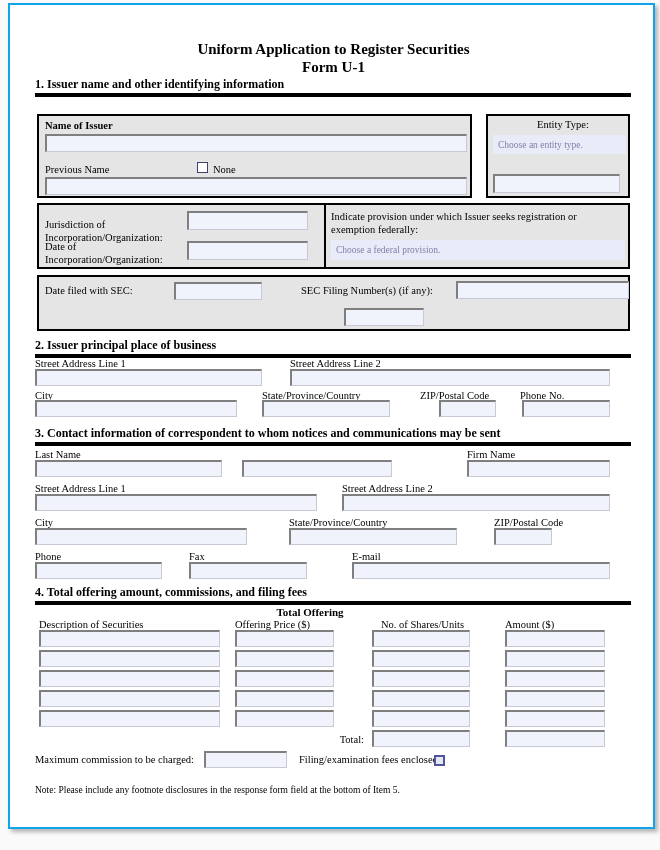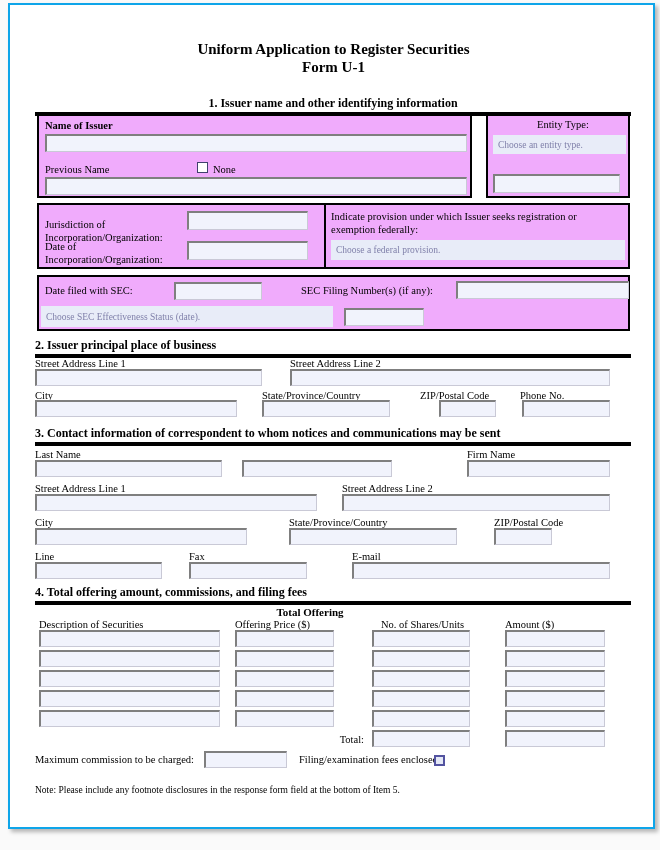--- a/index.html
+++ b/index.html
@@ -10,21 +10,21 @@
   }
   .abs { position:absolute; }
   .title { width:647px; text-align:center; font-weight:bold; font-size:15px; line-height:18px; color:#000; }
   .sechead {
     position:absolute; width:596px; font-weight:bold; font-size:12px; line-height:14px;
     border-bottom:4px solid #000; padding-bottom:2px; color:#000;
   }
   .lbl { position:absolute; font-size:10.5px; line-height:12px; color:#000; white-space:nowrap; }
   .lblw { position:absolute; font-size:10.5px; line-height:13px; color:#000; }
   .b { font-weight:bold; }
-  .box { position:absolute; border:2px solid #000; background:#f0abfc; }
+  .box { position:absolute; border:2px solid #000; background:#e5e5e5; }
   .fld {
     position:absolute; display:block; background:#f1f3fc;
     border:1px solid #c9c9d6; border-top:2px solid #7f7f7f; border-left:2px solid #7f7f7f;
     font-family:"Liberation Serif", serif; font-size:10.5px; color:#000; padding:0 3px;
   }
   .combo {
     position:absolute; background:#e8ecf8; color:#8080aa; font-size:9.5px;
     display:flex; align-items:center; padding-left:5px; cursor:default;
   }
   .chk { position:absolute; background:#ffffff; border:1px solid #40406e; }
@@ -34,21 +34,21 @@
   .divider { position:absolute; top:0; bottom:0; width:2px; background:#000; }
 </style>
 </head>
 <body>
 
 <div class="page">
 
   <div class="abs title" style="top:35px;">Uniform Application to Register Securities</div>
   <div class="abs title" style="top:53px;">Form U-1</div>
 
-  <div class="sechead" style="left:25px; top:91px;text-align:center;">1. Issuer name and other identifying information</div>
+  <div class="sechead" style="left:25px; top:72px;">1. Issuer name and other identifying information</div>
 
   <div class="box" style="left:27px; top:109px; width:435px; height:84px;">
     <div class="lbl b" style="left:6px; top:4px;">Name of Issuer</div>
     <input class="fld" style="left: 6px; top: 18px; width: 422px; height: 18px;">
     <div class="lbl" style="left:6px; top:48px;">Previous Name</div>
     <div class="chk" style="left:158px; top:46px; width:11px; height:11px;"></div>
     <div class="lbl" style="left:174px; top:48px;">None</div>
     <input class="fld" style="left: 6px; top: 61px; width: 422px; height: 18px;">
   </div>
 
@@ -66,21 +66,20 @@
     <input class="fld" style="left: 148px; top: 36px; width: 121px; height: 19px;">
     <div class="lblw" style="left:292px; top:5px; width:290px;">Indicate provision under which Issuer seeks registration or exemption federally:</div>
     <div class="combo" style="left:292px; top:35px; width:294px; height:20px;">Choose a federal provision.</div>
   </div>
 
   <div class="box" style="left:27px; top:270px; width:593px; height:56px;">
     <div class="lbl" style="left:6px; top:8px;">Date filed with SEC:</div>
     <input class="fld" style="left: 135px; top: 5px; width: 88px; height: 18px;">
     <div class="lbl" style="left:262px; top:8px;">SEC Filing Number(s) (if any):</div>
     <input class="fld" style="left: 417px; top: 4px; width: 173px; height: 18px;">
-    <div class="combo" style="left:2px; top:29px; width:292px; height:21px;">Choose SEC Effectiveness Status (date).</div>
     <input class="fld" style="left: 305px; top: 31px; width: 80px; height: 18px;">
   </div>
 
   <div class="sechead" style="left:25px; top:333px;">2. Issuer principal place of business</div>
 
   <div class="lbl" style="left:25px; top:353px;">Street Address Line 1</div>
   <input class="fld abs" style="left: 25px; top: 364px; width: 227px; height: 17px;">
   <div class="lbl" style="left:280px; top:353px;">Street Address Line 2</div>
   <input class="fld abs" style="left: 280px; top: 364px; width: 320px; height: 17px;">
 
@@ -107,21 +106,21 @@
   <div class="lbl" style="left:332px; top:478px;">Street Address Line 2</div>
   <input class="fld abs" style="left: 332px; top: 489px; width: 268px; height: 17px;">
 
   <div class="lbl" style="left:25px; top:512px;">City</div>
   <input class="fld abs" style="left: 25px; top: 523px; width: 212px; height: 17px;">
   <div class="lbl" style="left:279px; top:512px;">State/Province/Country</div>
   <input class="fld abs" style="left: 279px; top: 523px; width: 168px; height: 17px;">
   <div class="lbl" style="left:484px; top:512px;">ZIP/Postal Code</div>
   <input class="fld abs" style="left: 484px; top: 523px; width: 58px; height: 17px;">
 
-  <div class="lbl" style="left:25px; top:546px;">Line</div>
+  <div class="lbl" style="left:25px; top:546px;">Phone</div>
   <input class="fld abs" style="left: 25px; top: 557px; width: 127px; height: 17px;">
   <div class="lbl" style="left:179px; top:546px;">Fax</div>
   <input class="fld abs" style="left: 179px; top: 557px; width: 118px; height: 17px;">
   <div class="lbl" style="left:342px; top:546px;">E-mail</div>
   <input class="fld abs" style="left: 342px; top: 557px; width: 258px; height: 17px;">
 
   <div class="sechead" style="left:25px; top:580px;">4. Total offering amount, commissions, and filing fees</div>
 
   <div class="abs b" style="left:225px; top:601px; width:150px; text-align:center; font-size:11px;">Total Offering</div>
 

